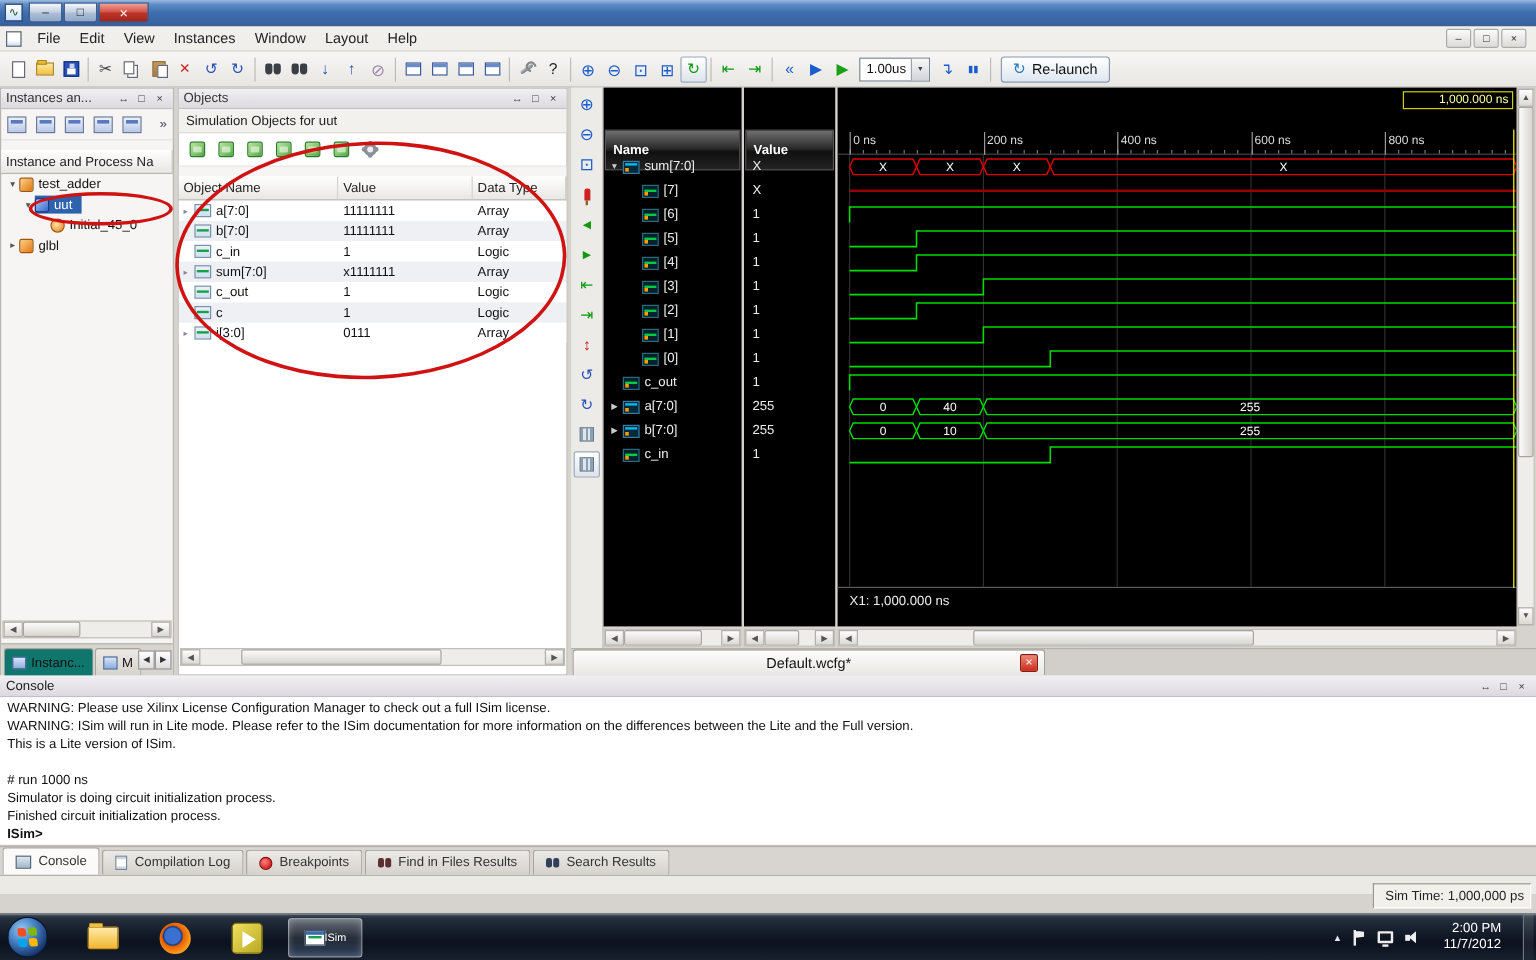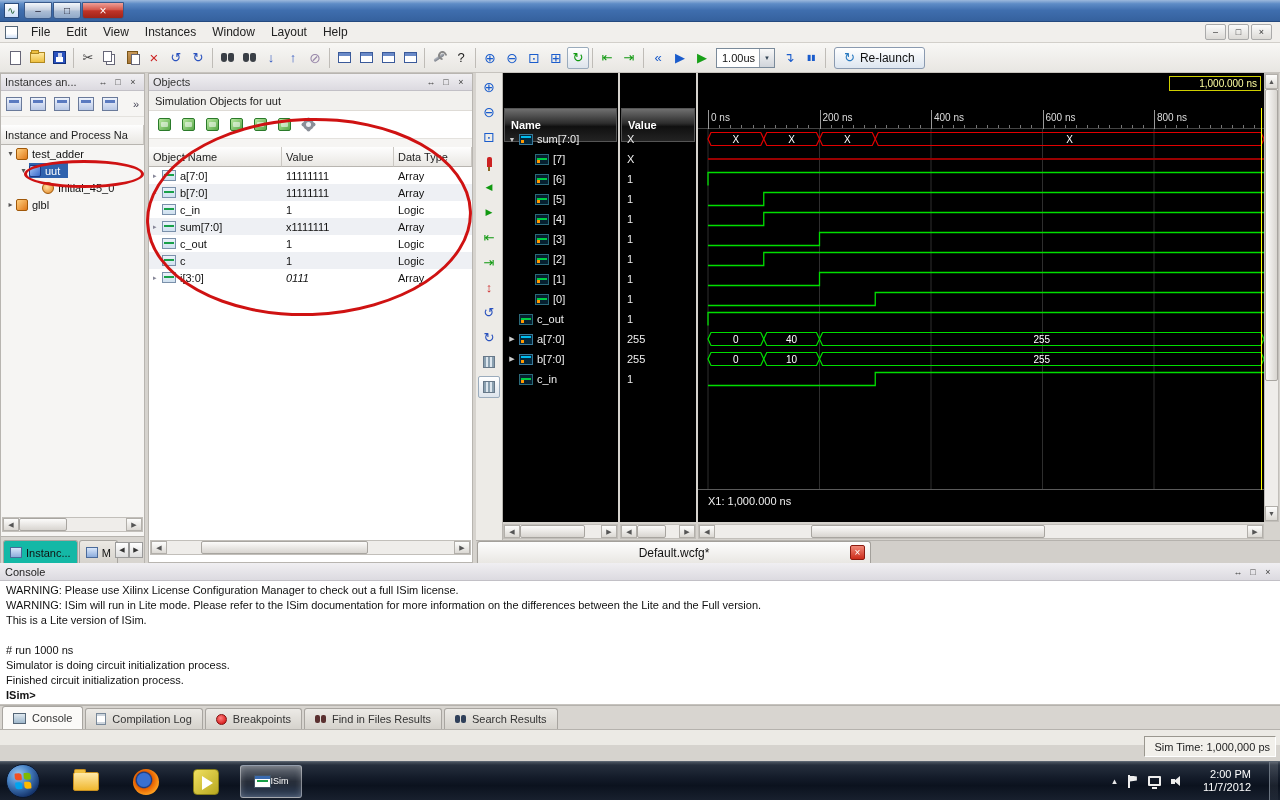--- a/index.html
+++ b/index.html
@@ -67,21 +67,21 @@
 .tree-row{height:17px;display:flex;align-items:center;font-size:11px;white-space:nowrap}
 .tri{display:inline-flex;align-items:center;padding-right:8px;height:15px}
 .tree-row.sel .tri{background:#2f62ad;color:#fff}
 .tw{width:11px;font-size:8px;color:#555;text-align:center;flex:none}
 .ci{width:12px;height:12px;border-radius:2px;margin-right:4px;flex:none}
 .ci-orange{background:linear-gradient(135deg,#ffd080,#e07818);border:1px solid #a05808}
 .ci-blue{background:linear-gradient(135deg,#a8c8f8,#3868c8);border:1px solid #1a3a88}
 .ci-proc{background:radial-gradient(circle at 40% 40%,#ffe0a0,#e08020);border:1px solid #a05808;border-radius:50%}
 .itabs{position:absolute;left:0;top:462px;width:143px;height:28px;background:#d8d5d0;border-top:1px solid #b5b2ad;display:flex;align-items:flex-end;padding-left:2px;gap:1px}
 .itab{height:24px;display:inline-flex;align-items:center;gap:4px;padding:0 6px;font-size:11px;border:1px solid #a8a5a0;border-bottom:none;background:linear-gradient(#ece9e4,#d5d2cc);border-radius:3px 3px 0 0}
-.itab.active{background:#14b8a6}
+.itab.active{background:#0f766e}
 .itab-ic{width:12px;height:11px;background:linear-gradient(#d8e6fa,#8cacdc);border:1px solid #4a6a9a;flex:none}
 .itab-nav{position:absolute;right:1px;bottom:4px;display:flex}
 .nav-btn{width:14px;height:16px;border:1px solid #9a9a9a;background:linear-gradient(#fff,#ddd);font-size:7px;display:inline-flex;align-items:center;justify-content:center;color:#333}
 
 .obj-sub{height:20px;background:#f2f1ee;border-bottom:1px solid #dedbd6;display:flex;align-items:center;padding:0 6px;font-size:11px;color:#222}
 .obj-tools{height:28px;display:flex;align-items:center;gap:2px;padding:2px 4px;border-bottom:1px solid #e4e2de}
 .obj-row{height:17px;display:flex;align-items:center;font-size:11px;background:#fff}
 .obj-row.alt{background:#eef0f4}
 .obj-td{padding:0 4px;overflow:hidden;white-space:nowrap;height:100%;display:inline-flex;align-items:center;flex:none}
 .otw{width:9px;font-size:7px;color:#889;flex:none}
@@ -489,21 +489,21 @@
           </span>
           <span class="obj-td" style="width: 112px;">1</span>
           <span class="obj-td" style="width: 78px;">Logic</span>
         </div>
         <div class="obj-row">
           <span class="obj-td" style="width: 133px;">
             <span class="otw">▸</span>
             <span class="sig-ic"></span>
             <span>i[3:0]</span>
           </span>
-          <span class="obj-td" style="width: 112px; font-style: italic;">0111</span>
+          <span class="obj-td" style="width: 112px;">0111</span>
           <span class="obj-td" style="width: 78px;">Array</span>
         </div>
       </div>
     <div class="hscroll" style="left:1px;top:466px;width:321px">
       <span class="sc-btn">◀</span>
       <span class="sc-track">
           <span class="sc-thumb" style="left:12%;width:58%"></span>
         </span>
       <span class="sc-btn">▶</span>
     </div>

